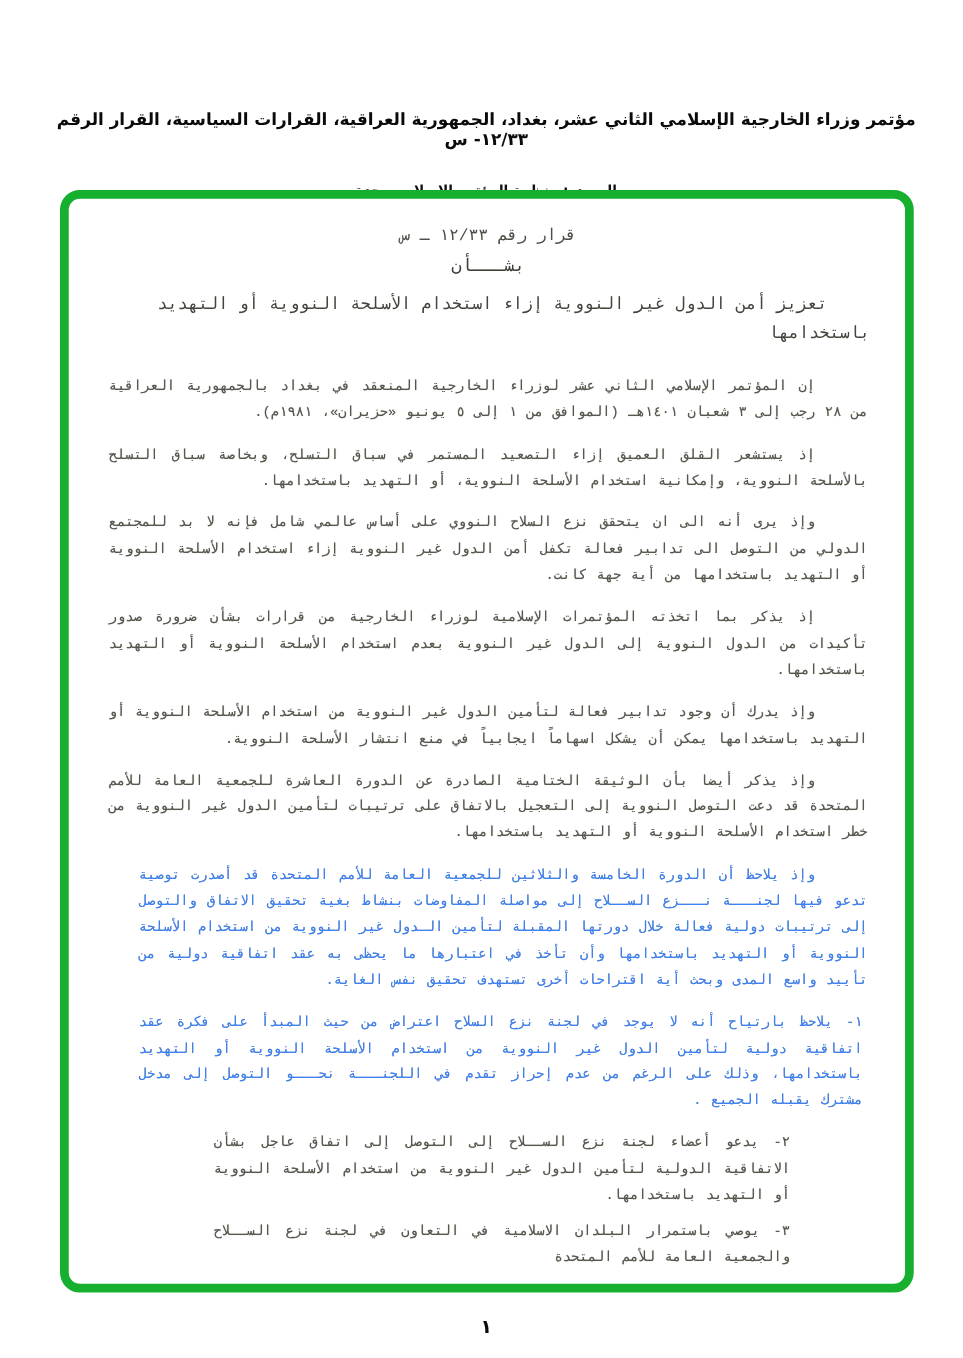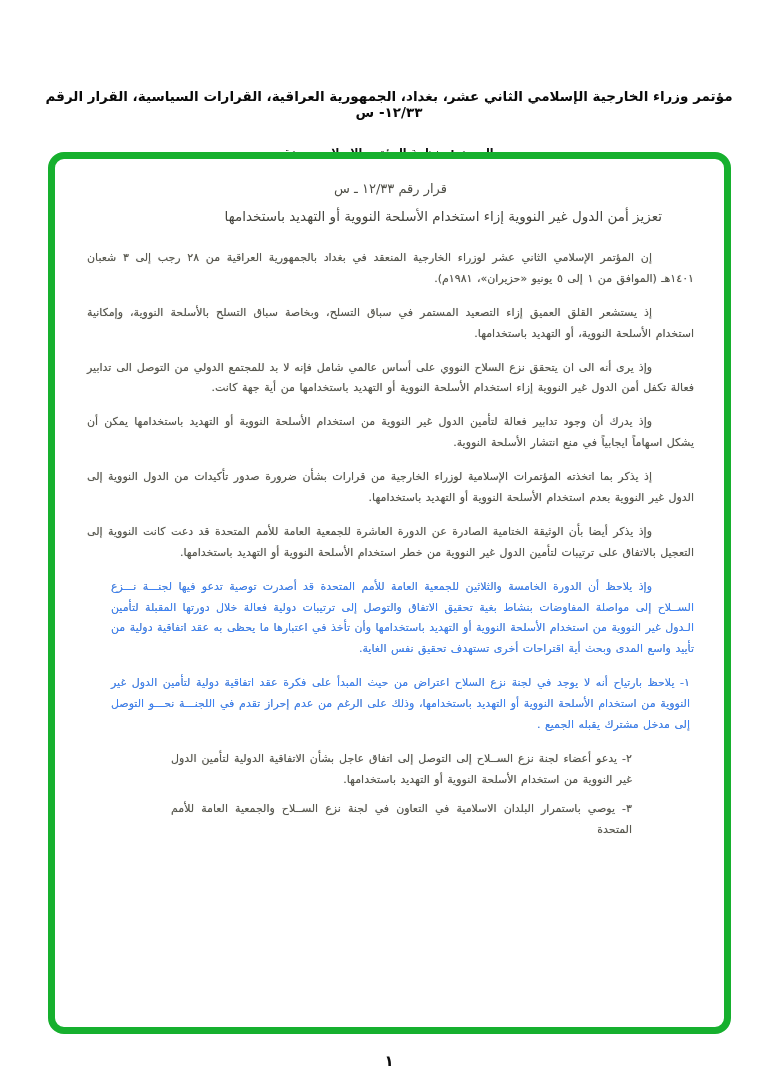--- a/index.html
+++ b/index.html
@@ -40,20 +40,21 @@
     width: 683px; height: 882px;
     border: 7px solid #16b02e;
     border-radius: 16px;
     background: #ffffff;
     overflow: hidden;
   }
   .frame-inner {
     position: absolute;
     top: 18px; right: 24px; left: 26px; bottom: 10px;
     direction: rtl;
+    font-family: Liberation Mono, monospace;
   }
   
   .res-number {
     text-align: center;
     font-size: 13px;
     color: #4e4e46;
     margin-bottom: 5px;
     letter-spacing: 0.5px;
   }
   .res-regarding {
@@ -116,30 +117,31 @@
   <div class="doc-header">
     <div class="line1">مؤتمر وزراء الخارجية الإسلامي الثاني عشر، بغداد، الجمهورية العراقية، القرارات السياسية، القرار الرقم ١٢/٣٣- س</div>
     <div class="line2">المصدر: منظمة المؤتمر الإسلامي، جدة</div>
   </div>
 
   <div class="frame" style="border-color: rgb(22, 176, 46);">
     <div class="frame-inner">
 
       <div class="res-number">قرار رقم ١٢/٣٣ ـ س</div>
 
+      <div class="res-regarding">بشـــأن</div>
 
       <div class="res-subtitle">تعزيز أمن الدول غير النووية إزاء استخدام الأسلحة النووية أو التهديد باستخدامها</div>
 
       <div class="paras">
           <p class="faded">إن المؤتمر الإسلامي الثاني عشر لوزراء الخارجية المنعقد في بغداد بالجمهورية العراقية من ٢٨ رجب إلى ٣ شعبان ١٤٠١هـ (الموافق من ١ إلى ٥ يونيو «حزيران»، ١٩٨١م).</p>
           <p class="faded">إذ يستشعر القلق العميق إزاء التصعيد المستمر في سباق التسلح، وبخاصة سباق التسلح بالأسلحة النووية، وإمكانية استخدام الأسلحة النووية، أو التهديد باستخدامها.</p>
           <p class="faded">وإذ يرى أنه الى ان يتحقق نزع السلاح النووي على أساس عالمي شامل فإنه لا بد للمجتمع الدولي من التوصل الى تدابير فعالة تكفل أمن الدول غير النووية إزاء استخدام الأسلحة النووية أو التهديد باستخدامها من أية جهة كانت.</p>
+          <p class="faded">إذ يذكر بما اتخذته المؤتمرات الإسلامية لوزراء الخارجية من قرارات بشأن ضرورة صدور تأكيدات من الدول النووية إلى الدول غير النووية بعدم استخدام الأسلحة النووية أو التهديد باستخدامها.</p>
           <p class="faded">وإذ يدرك أن وجود تدابير فعالة لتأمين الدول غير النووية من استخدام الأسلحة النووية أو التهديد باستخدامها يمكن أن يشكل اسهاماً ايجابياً في منع انتشار الأسلحة النووية.</p>
-          <p class="faded">إذ يذكر بما اتخذته المؤتمرات الإسلامية لوزراء الخارجية من قرارات بشأن ضرورة صدور تأكيدات من الدول النووية إلى الدول غير النووية بعدم استخدام الأسلحة النووية أو التهديد باستخدامها.</p>
-          <p class="faded">وإذ يذكر أيضا بأن الوثيقة الختامية الصادرة عن الدورة العاشرة للجمعية العامة للأمم المتحدة قد دعت كانت النووية إلى التعجيل بالاتفاق على ترتيبات لتأمين الدول غير النووية من خطر استخدام الأسلحة النووية أو التهديد باستخدامها.</p>
+          <p class="faded">وإذ يذكر أيضا بأن الوثيقة الختامية الصادرة عن الدورة العاشرة للجمعية العامة للأمم المتحدة قد دعت التوصل النووية إلى التعجيل بالاتفاق على ترتيبات لتأمين الدول غير النووية من خطر استخدام الأسلحة النووية أو التهديد باستخدامها.</p>
           <p class="crisp">وإذ يلاحظ أن الدورة الخامسة والثلاثين للجمعية العامة للأمم المتحدة قد أصدرت توصية تدعو فيها لجنـــة نـــزع الســلاح إلى مواصلة المفاوضات بنشاط بغية تحقيق الاتفاق والتوصل إلى ترتيبات دولية فعالة خلال دورتها المقبلة لتأمين الـدول غير النووية من استخدام الأسلحة النووية أو التهديد باستخدامها وأن تأخذ في اعتبارها ما يحظى به عقد اتفاقية دولية من تأييد واسع المدى وبحث أية اقتراحات أخرى تستهدف تحقيق نفس الغاية.</p>
           <p class="crisp numbered">١- يلاحظ بارتياح أنه لا يوجد في لجنة نزع السلاح اعتراض من حيث المبدأ على فكرة عقد اتفاقية دولية لتأمين الدول غير النووية من استخدام الأسلحة النووية أو التهديد باستخدامها، وذلك على الرغم من عدم إحراز تقدم في اللجنـــة نحـــو التوصل إلى مدخل مشترك يقبله الجميع .</p>
           <p class="faded numbered indented">٢- يدعو أعضاء لجنة نزع الســلاح إلى التوصل إلى اتفاق عاجل بشأن الاتفاقية الدولية لتأمين الدول غير النووية من استخدام الأسلحة النووية أو التهديد باستخدامها.</p>
           <p class="faded numbered indented">٣- يوصي باستمرار البلدان الاسلامية في التعاون في لجنة نزع الســلاح والجمعية العامة للأمم المتحدة</p>
         </div>
 
     </div>
   </div>
 
   <div class="page-number">١</div>

